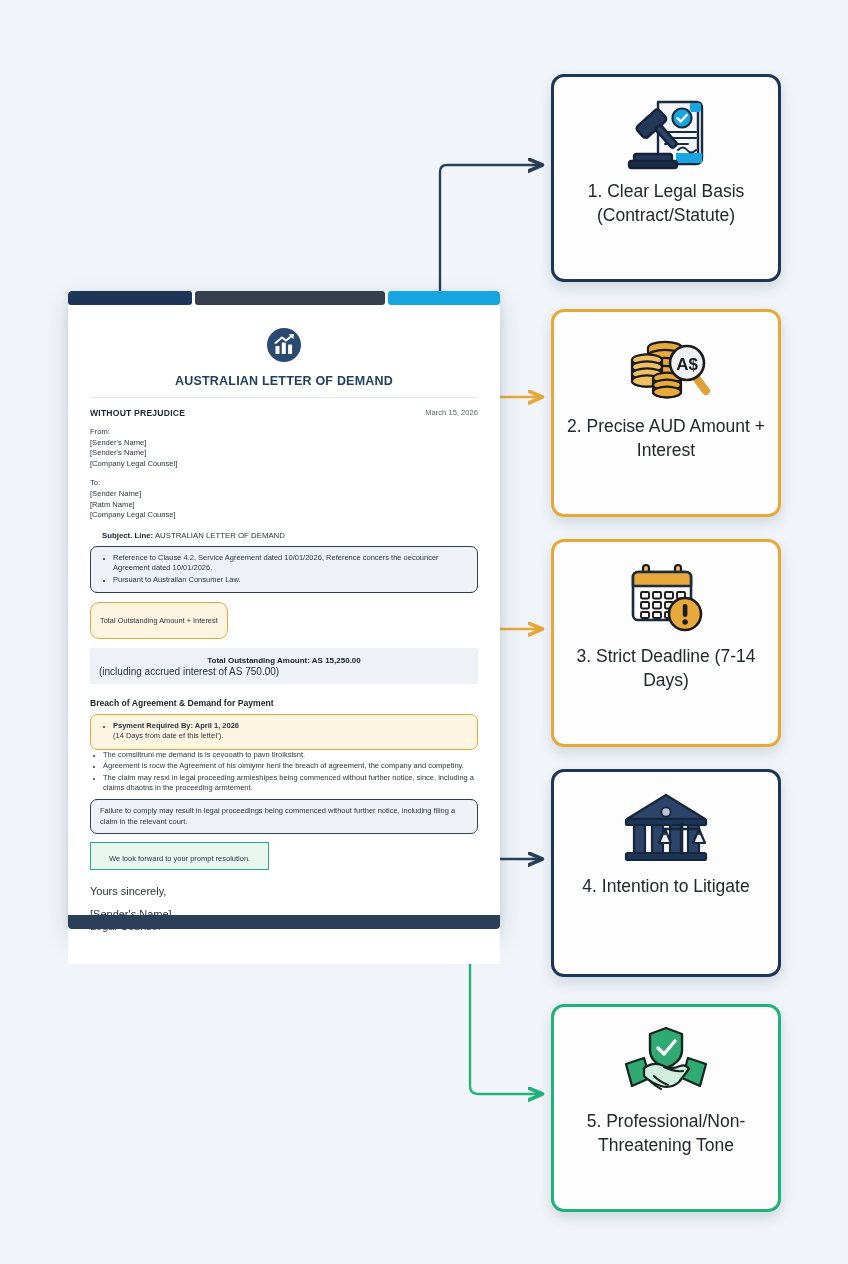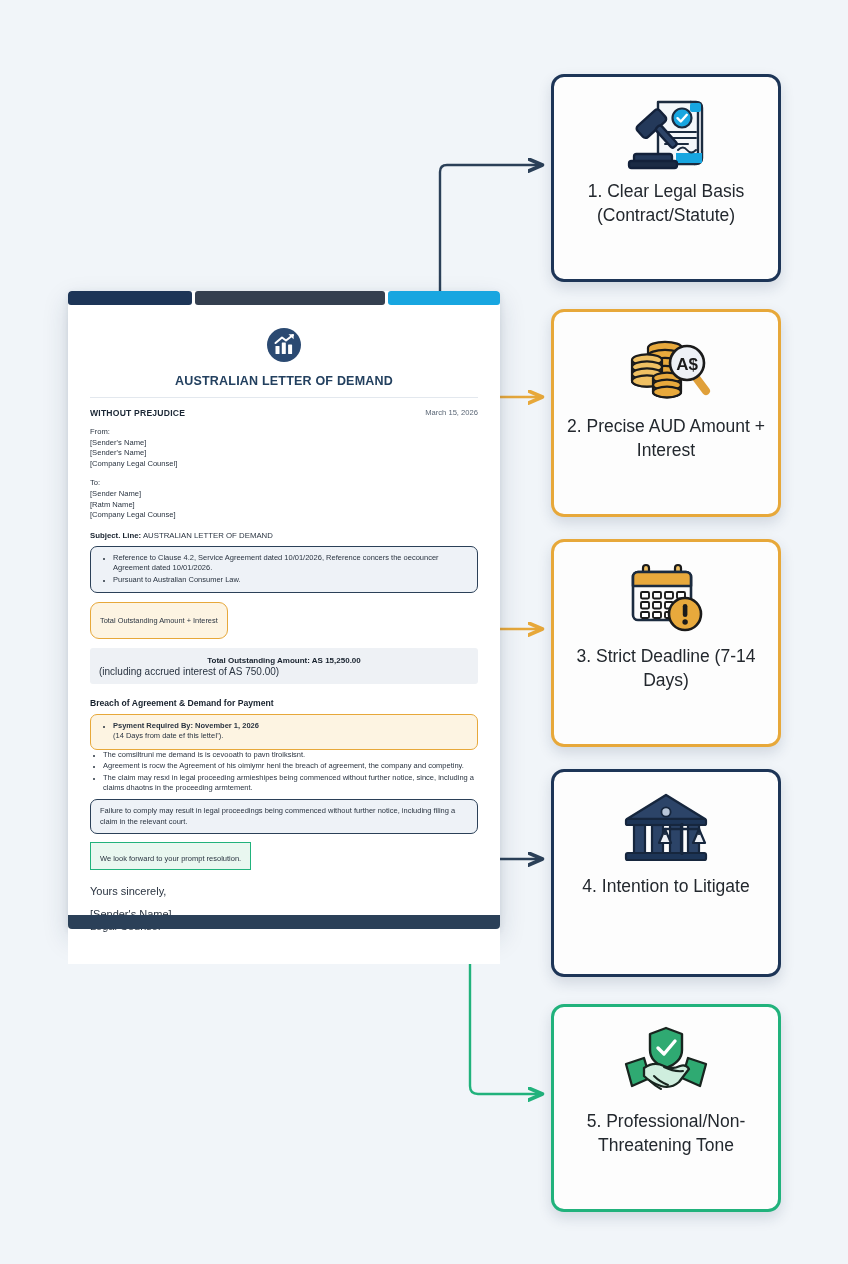--- a/index.html
+++ b/index.html
@@ -110,21 +110,21 @@
   .addr-line {
     font-size: 7.6px;
     color: #2a3441;
     line-height: 10.6px;
   }
   .subject {
     font-size: 7.8px;
     color: #2a3441;
     margin-top: 10px;
   }
-  .subject b { color: #16202c; }
+  .subject b { color: #16202c; margin-left: 12px; }
 
   
   .hl {
     box-sizing: border-box;
     border-radius: 7px;
     margin-top: 6px;
     padding: 6px 9px;
   }
   .hl-blue {
     background: #eef2f7;
@@ -132,21 +132,21 @@
   }
   .hl-amber {
     background: #fdf4e2;
     border: 1.3px solid #e7a83a;
   }
   .hl-green {
     background: #e9f7f0;
     border: 1.3px solid #21b27c;
     display: inline-block;
     margin-top: 8px;
-    padding: 4px 9px;
+    padding: 4px 18px;
   }
   .hl-plain {
     background: #eef1f5;
     border-radius: 3px;
     padding: 7px 9px;
     margin-top: 9px;
   }
 
   ul.bl {
     margin: 0;
@@ -339,21 +339,21 @@
       <div class="hl-plain">
         <div class="amt-strong">Total Outstanding Amount: AS 15,250.00</div>
         <div class="amt-sub">(including accrued interest of AS 750.00)</div>
       </div>
 
       <div class="sec-head">Breach of Agreement &amp; Demand for Payment</div>
 
       <div class="hl hl-amber">
         <ul class="bl">
           <li>
-            <b>Psyment Required By: November 1, 2026</b><br>
+            <b>Psyment Required By: April 1, 2026</b><br>
             <span>(14 Days from date ef this letteI').</span>
           </li>
         </ul>
       </div>
 
       <ul class="bl plain-list">
         <li>The comsiltruni me demand is is cevooath to pavn tlroiksisnt.</li>
         <li>Agreement is rocw the Agreement of his oimiymr henl the breach of agreement, the company and competiny.</li>
         <li>The claim may resxl in legal proceeding armieshipes being commenced without further notice, since, including a claims dhaotns in the proceeding armtement.</li>
       </ul>

